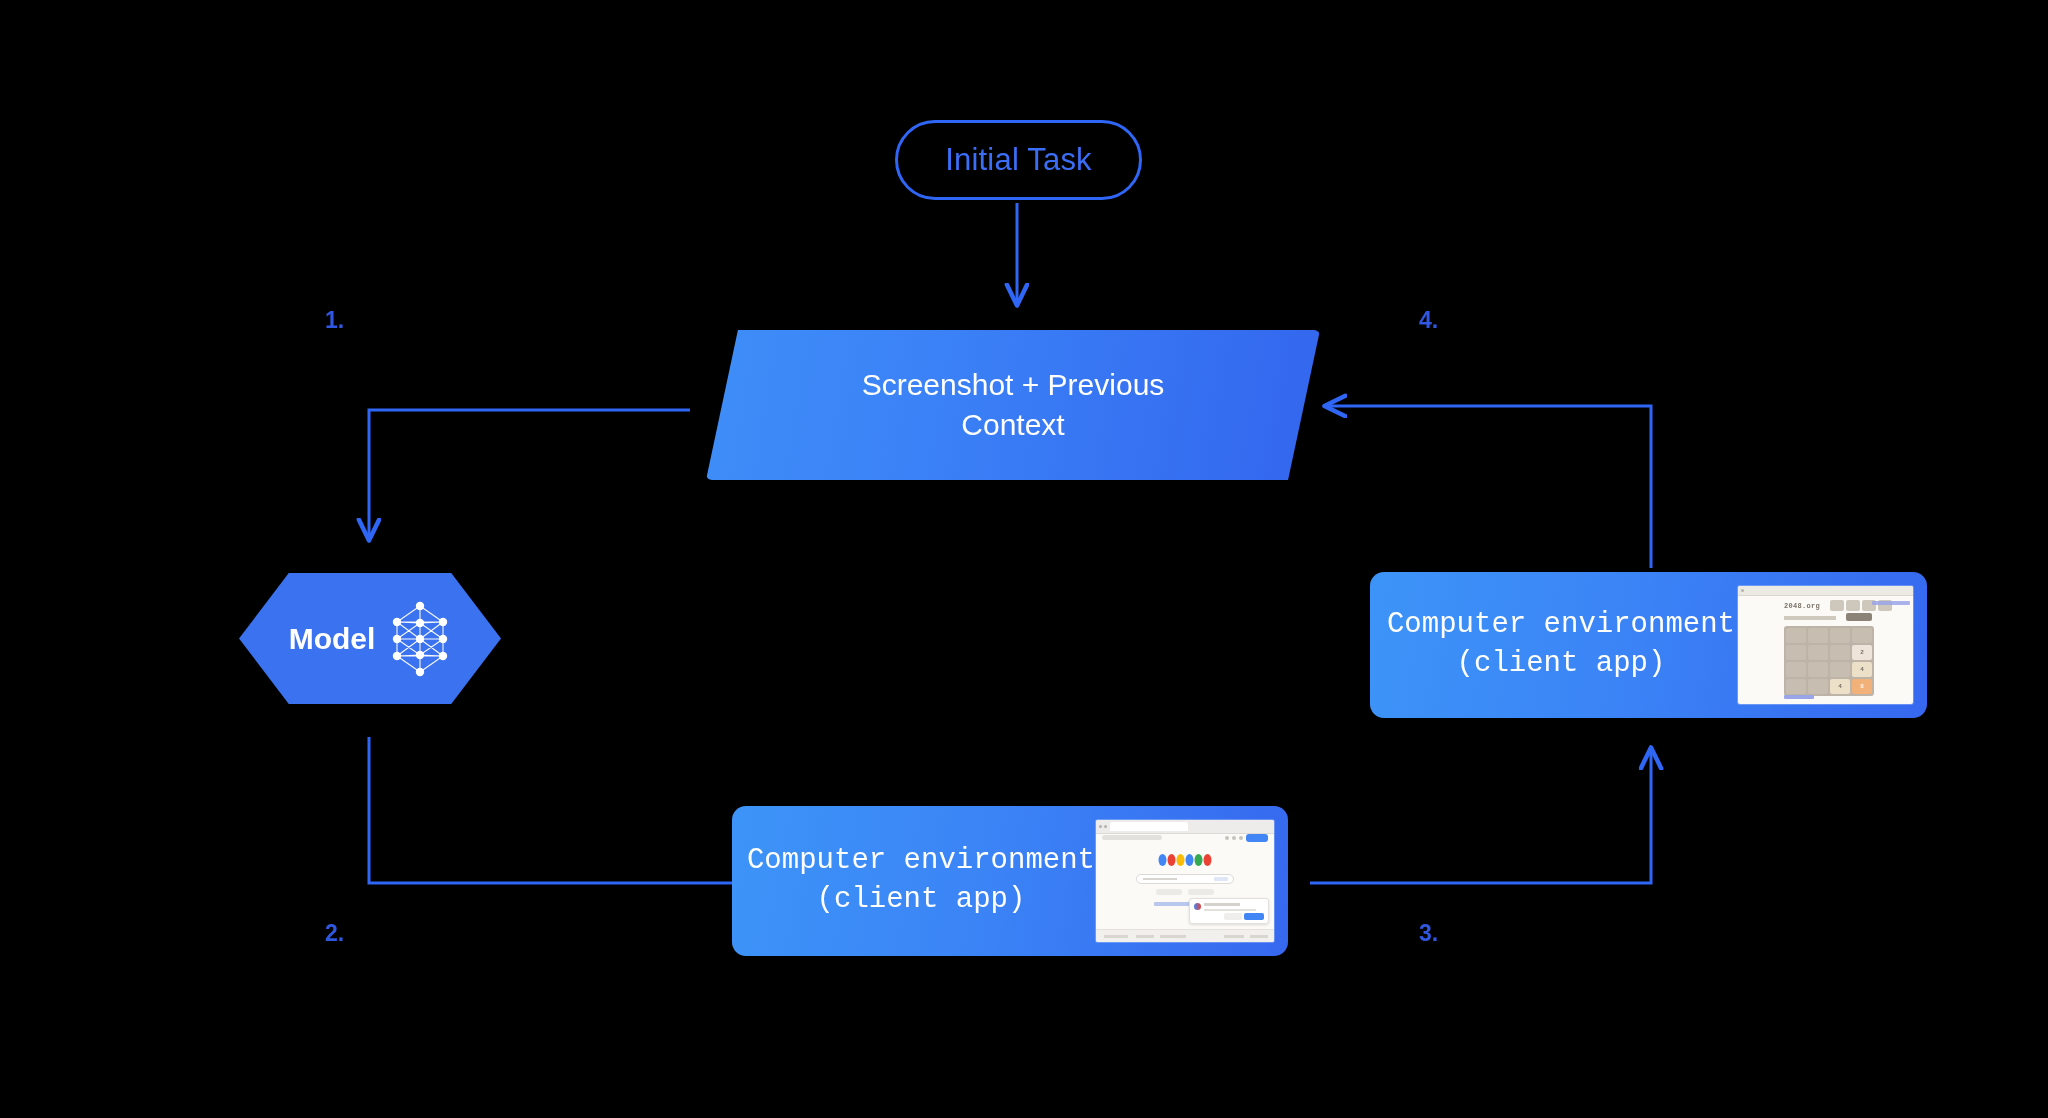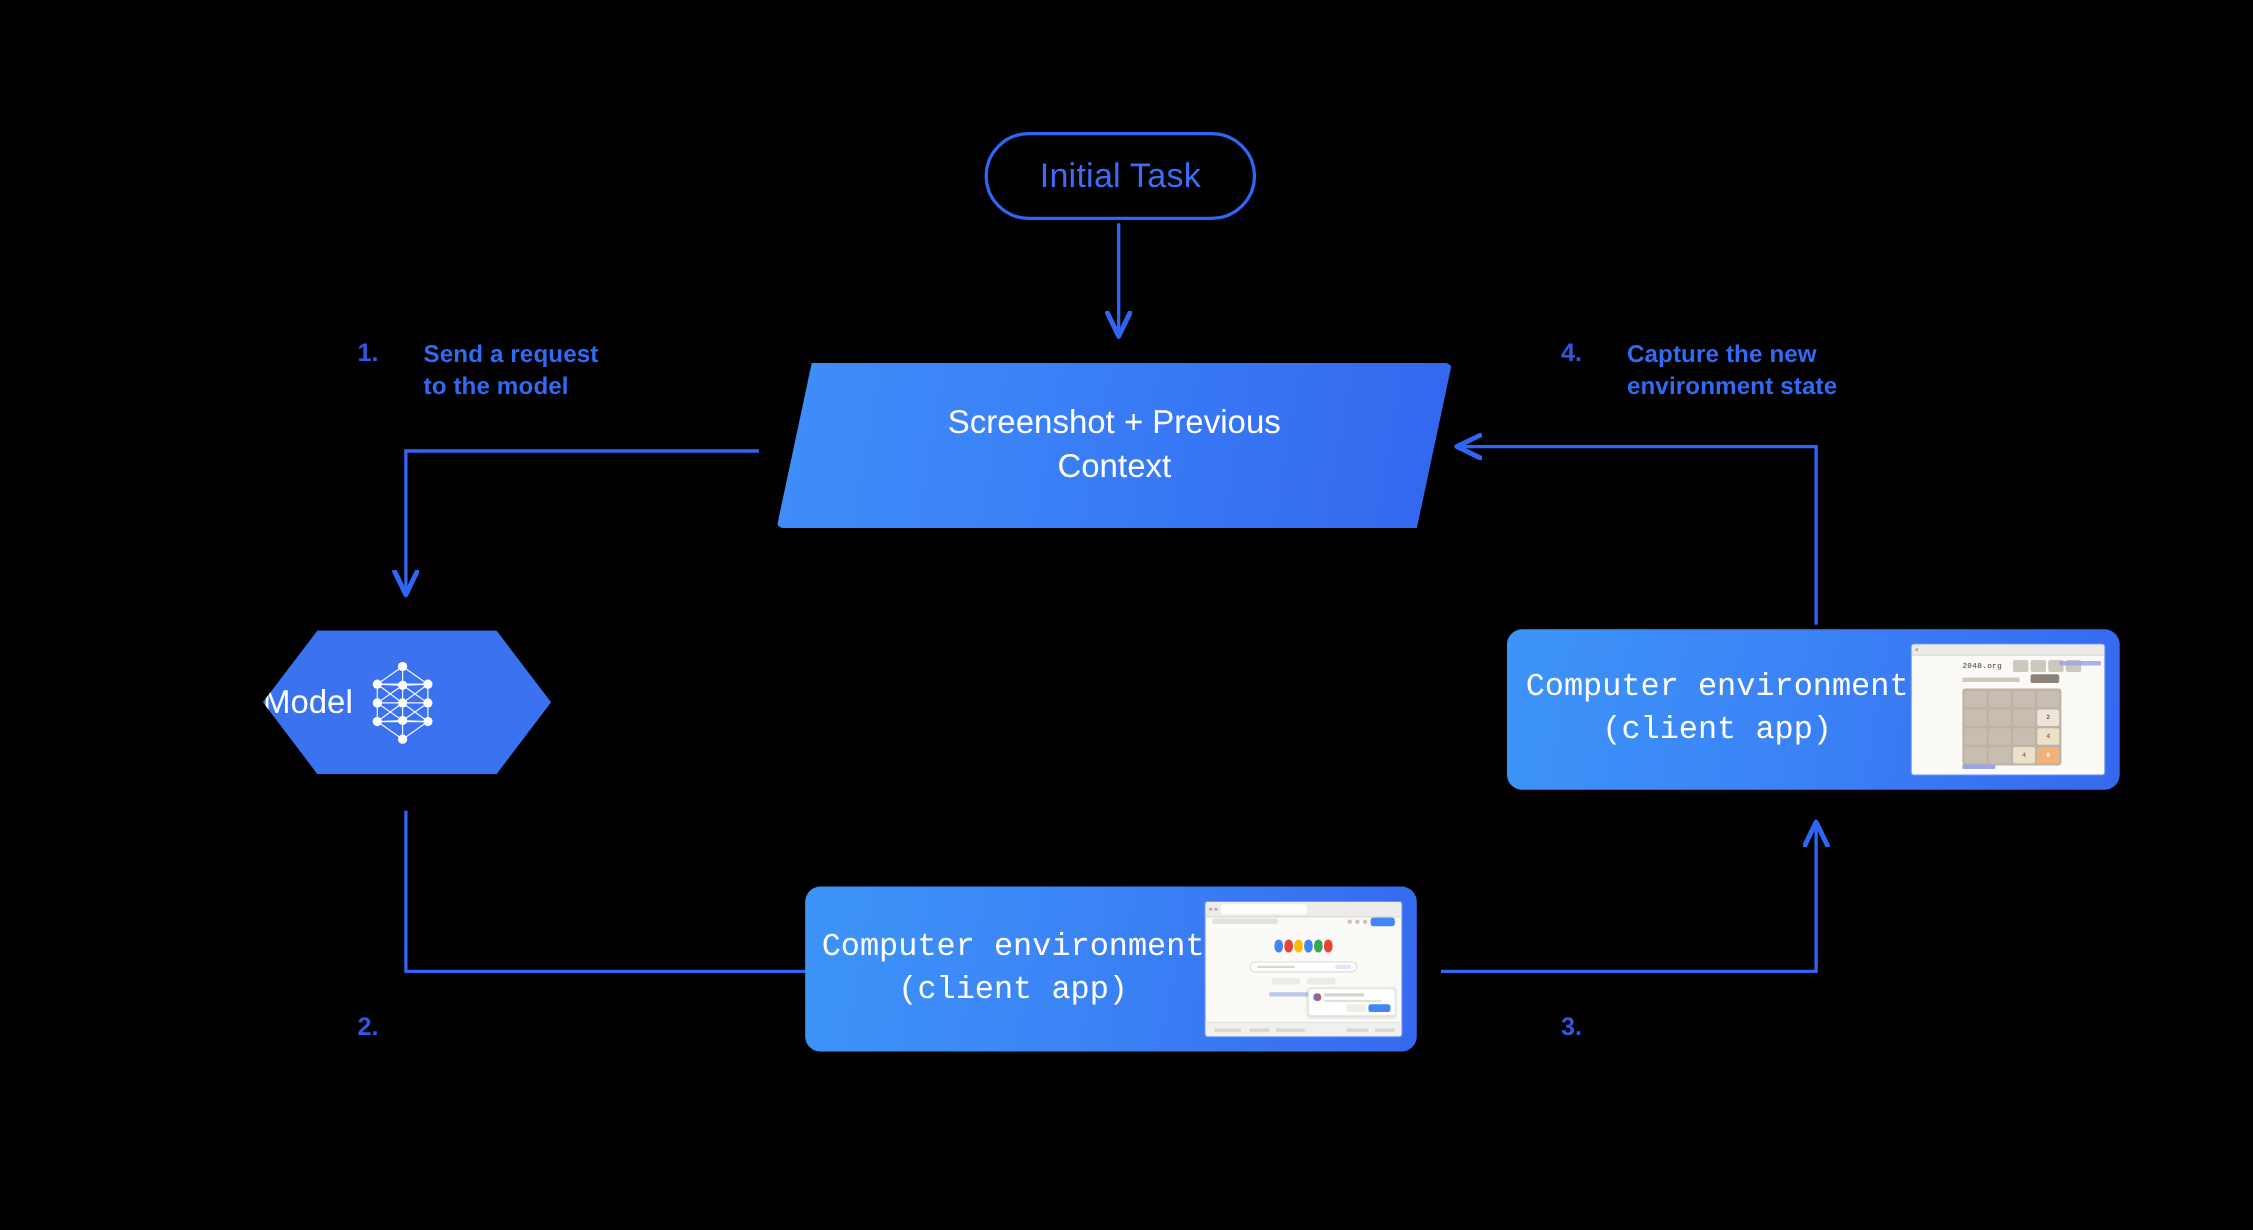--- a/index.html
+++ b/index.html
@@ -27,21 +27,21 @@
     display:flex;align-items:center;justify-content:center;
   }
   #context-box .txt{color:#fff;font-size:30px;line-height:1.32;text-align:center;}
 
   
   #model-hex{
     left:239px; top:573px; width:262px; height:131px;
     background:#3a72f0;
     -webkit-clip-path:polygon(19% 0,81% 0,100% 50%,81% 100%,19% 100%,0 50%);
     clip-path:polygon(19% 0,81% 0,100% 50%,81% 100%,19% 100%,0 50%);
-    display:flex;align-items:center;gap:14px;
+    display:flex;align-items:center;justify-content:center;gap:14px;font-weight:bold;
   }
   #model-hex .mlabel{color:#fff;font-size:30px;}
   #model-hex .nn{width:62px;height:78px;display:block;}
 
   
   .env-card{
     border-radius:14px;
     background:linear-gradient(100deg,#3d94f8 0%,#3b84f6 45%,#3668ef 100%);
     display:flex;align-items:center;font-family:Liberation Mono, monospace;
   }
@@ -286,35 +286,27 @@
           <i style="left:40px;width:18px"></i>
         <i style="left:64px;width:26px"></i>
           <i style="right:30px;width:20px"></i>
         <i style="right:6px;width:18px"></i>
       </div>
     </div>
   </div>
 
   <div class="step" id="step-1">
     <span class="num">1.</span>
-    <span class="cap">
-      <span>Send a request</span><br>
-      <span>to the model</span>
-    </span>
   </div>
 
   <div class="step" id="step-2">
     <span class="num">2.</span>
   </div>
 
   <div class="step" id="step-3">
     <span class="num">3.</span>
   </div>
 
   <div class="step" id="step-4">
     <span class="num">4.</span>
-    <span class="cap">
-      <span>Capture the new</span><br>
-      <span>environment state</span>
-    </span>
   </div>
 
 </div>
 
 </body></html>

